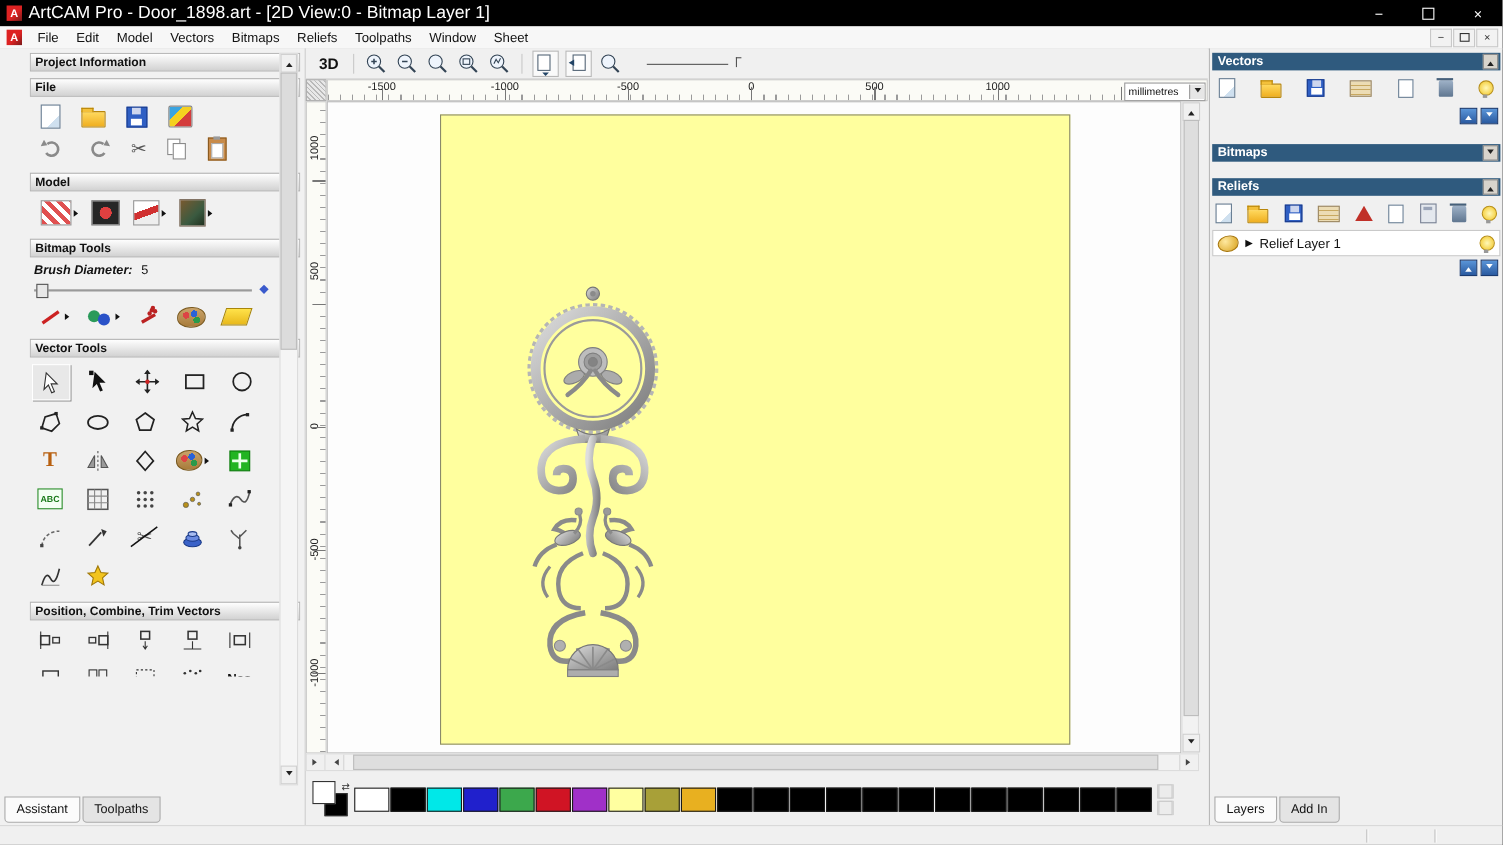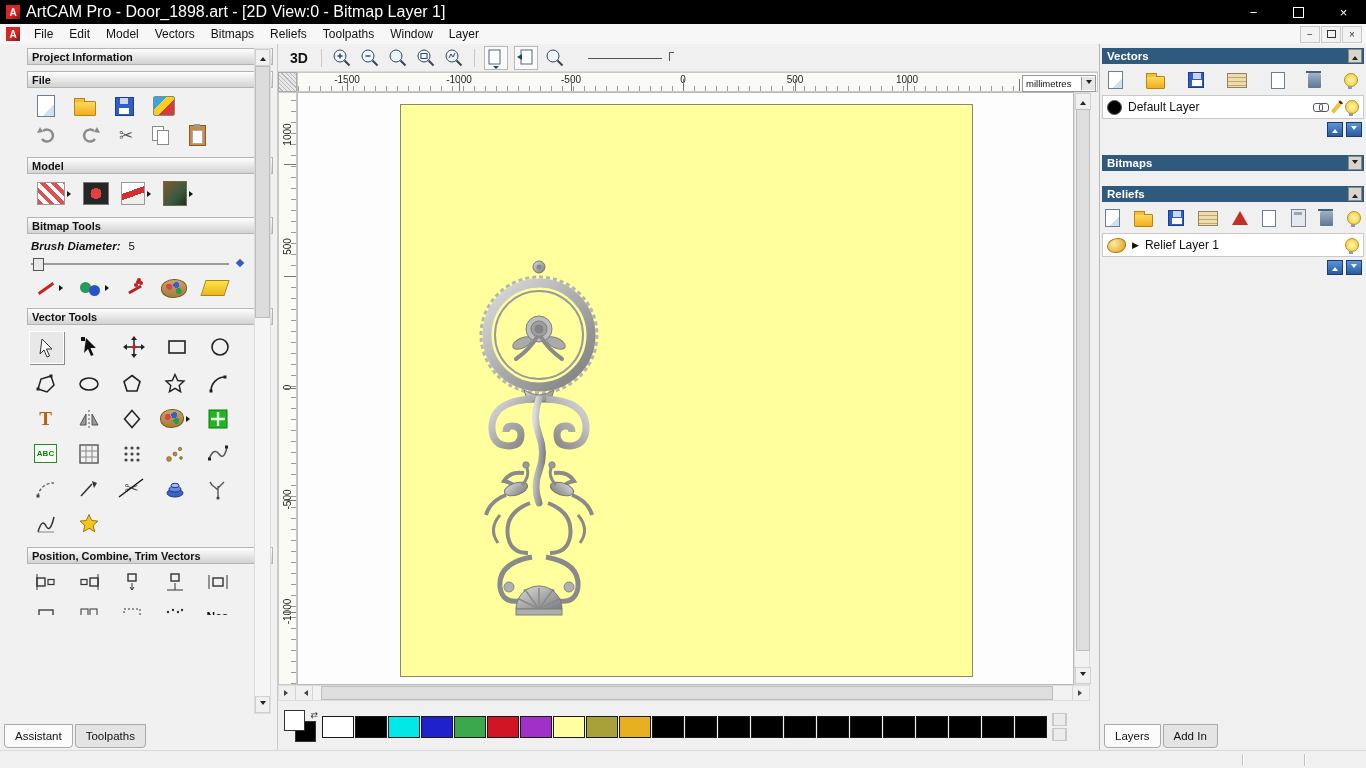--- a/index.html
+++ b/index.html
@@ -196,21 +196,21 @@
   <div class="menubar">
     <span class="app-logo">A</span>
     <span class="menu-item">File</span>
     <span class="menu-item">Edit</span>
     <span class="menu-item">Model</span>
     <span class="menu-item">Vectors</span>
     <span class="menu-item">Bitmaps</span>
     <span class="menu-item">Reliefs</span>
     <span class="menu-item">Toolpaths</span>
     <span class="menu-item">Window</span>
-    <span class="menu-item">Layer</span>
+    <span class="menu-item">Sheet</span>
     <div class="mdi">
       <span>−</span>
       <span>
           <span class="box2"></span>
         </span>
       <span>×</span>
     </div>
   </div>
 
   <div class="left-panel">
@@ -831,33 +831,20 @@
       <span class="icn">
           <span class="i-page" style="width:12px;height:15px;background:#fff;"></span>
         </span>
       <span class="icn">
           <span class="i-trash"></span>
         </span>
       <span class="icn">
           <span class="i-bulb"></span>
         </span>
     </div>
-    <div class="rp-layer">
-      <span class="dot-black"></span>
-      <span class="sp">Default Layer</span>
-      <span class="icn">
-          <span class="i-link"></span>
-        </span>
-      <span class="icn">
-          <span class="i-pencil"></span>
-        </span>
-      <span class="icn">
-          <span class="i-bulb"></span>
-        </span>
-    </div>
     <div class="btn-ud-row">
       <span class="btn-ud">
           <span class="tw-u"></span>
         </span>
       <span class="btn-ud">
           <span class="tw-d"></span>
         </span>
     </div>
 
     <div class="rp-hdr" style="margin-top:18px;">

